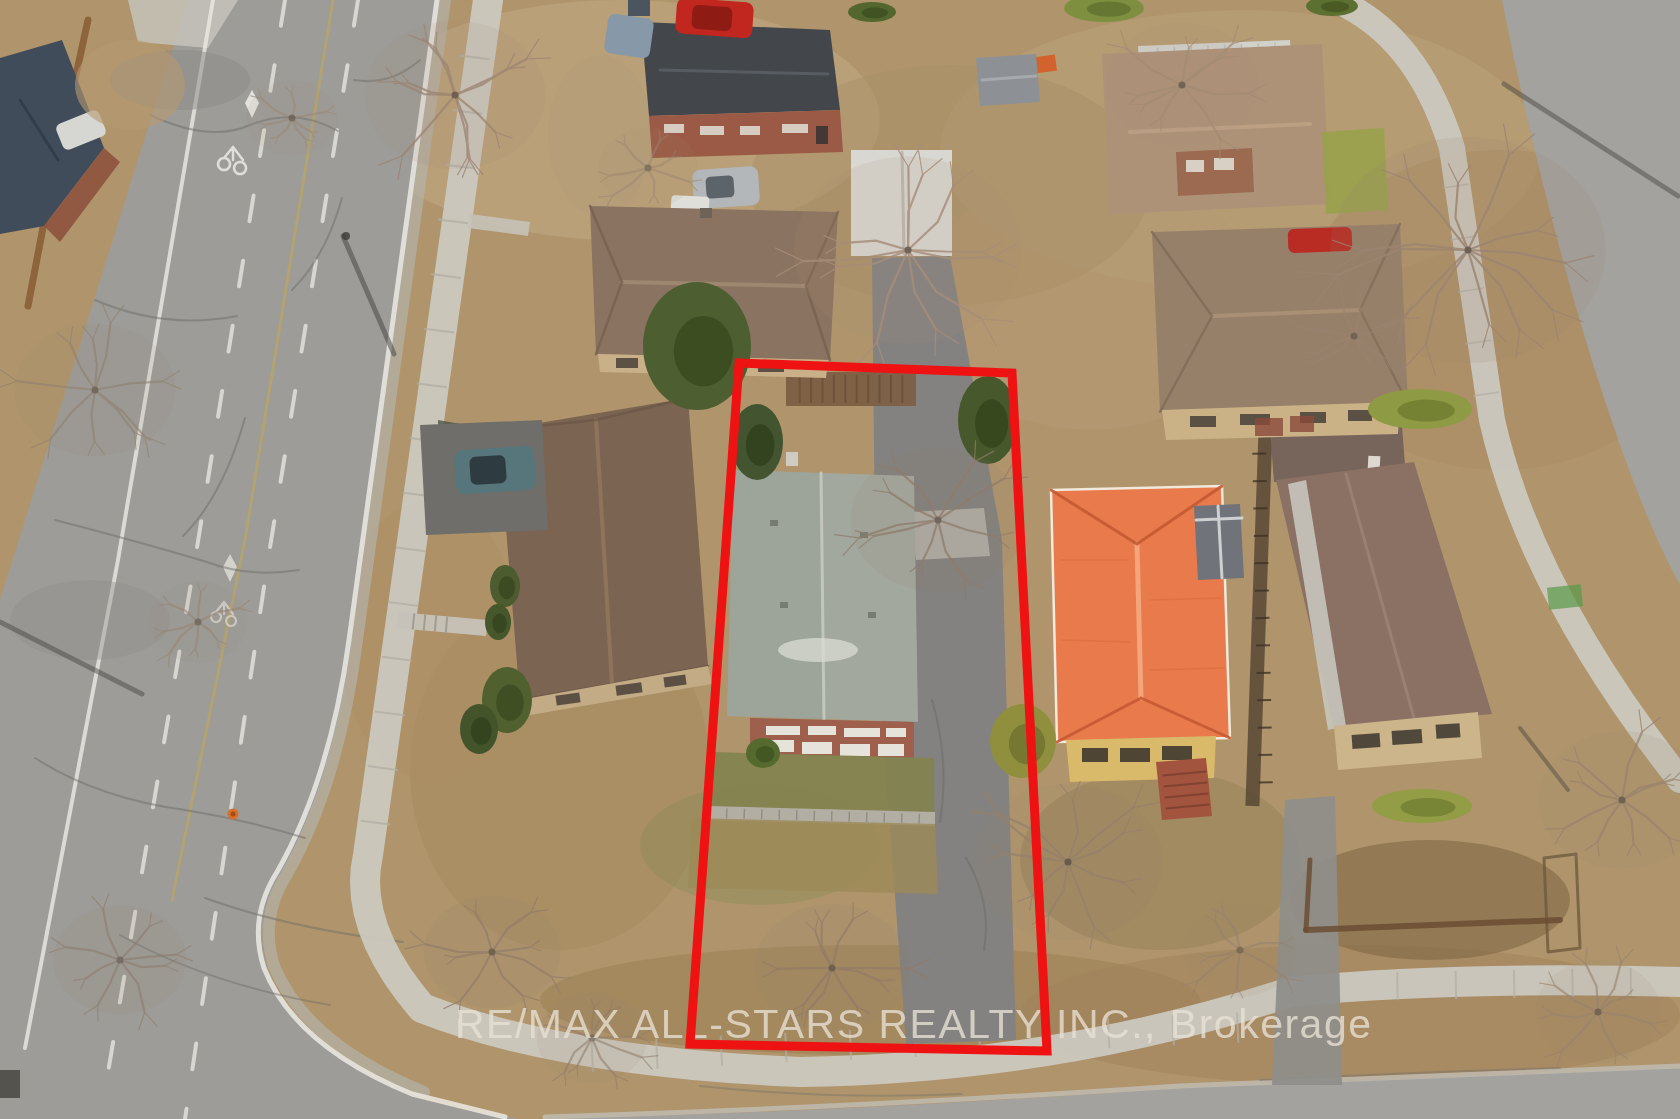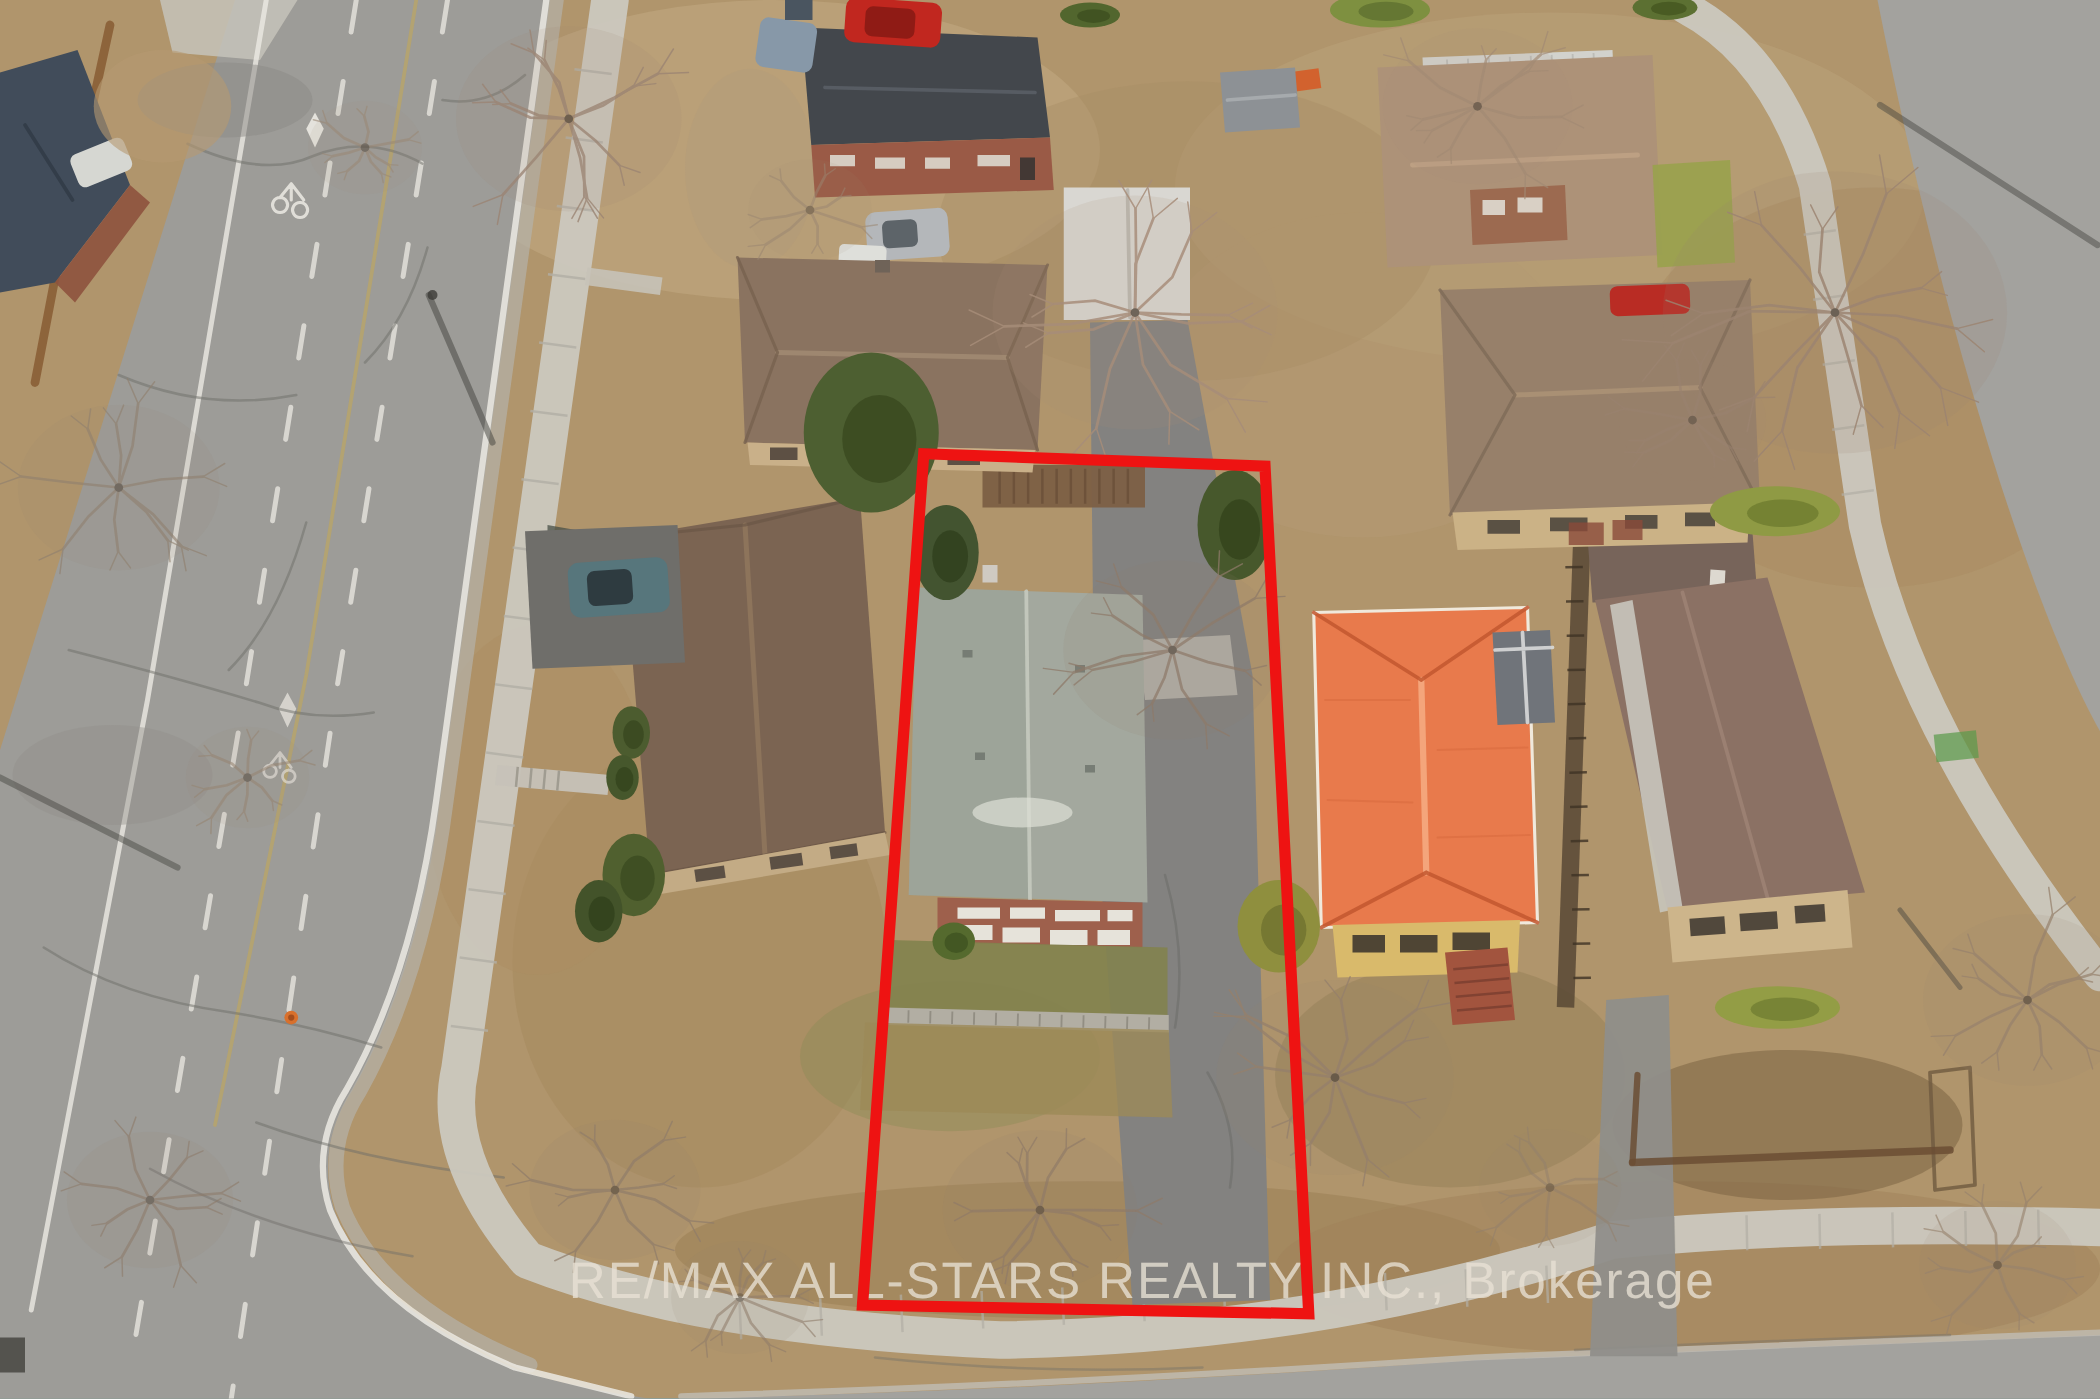--- a/index.html
+++ b/index.html
@@ -1,16 +1,16 @@
 <!DOCTYPE html>
 <html><head>
 <meta charset="utf-8">
 <style>
   html,body{margin:0;padding:0;background:#6e665a;}
-  .stage{position:relative;width:1680px;height:1119px;overflow:hidden;background:#7dd3fc;}
+  .stage{position:relative;width:1680px;height:1119px;overflow:hidden;background:#84cc16;}
   .stage svg{display:block;width:1680px;height:1119px;}
   #wm{font-family:"Liberation Sans", sans-serif;font-weight:500;}
 </style>
 </head>
 <body>
 
 <div class="stage">
   <svg viewBox="0 0 1680 1119" xmlns="http://www.w3.org/2000/svg">
     <g id="scene-shapes">
         <rect x="0" y="0" width="1680" height="1119" fill="#b0956c"></rect>

